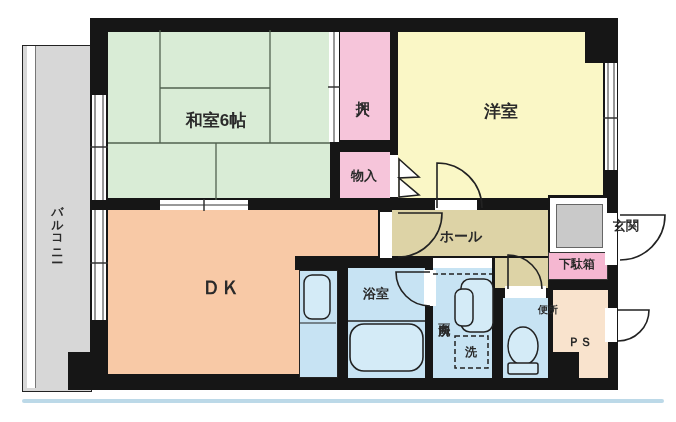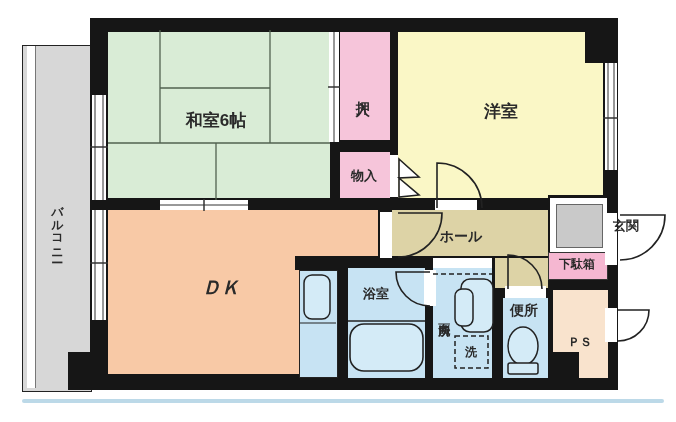--- a/index.html
+++ b/index.html
@@ -114,25 +114,25 @@
     <rect x="455" y="289" width="18" height="37" rx="7" fill="#d4ebf7" stroke="#222" stroke-width="1.5"></rect>
     <rect x="455" y="336" width="33" height="32" fill="none" stroke="#222" stroke-width="1.5" stroke-dasharray="5,3"></rect>
     <ellipse cx="523" cy="346" rx="15" ry="19" fill="#d4ebf7" stroke="#222" stroke-width="1.5"></ellipse>
     <rect x="508" y="363" width="30" height="11" rx="2" fill="#d4ebf7" stroke="#222" stroke-width="1.5"></rect>
   </svg>
 
   <div class="lab" style="left:216px;top:121px;font-size:17px;">和室6帖</div>
   <div class="lab vert" style="left:363px;top:91px;font-size:14px;">押入</div>
   <div class="lab" style="left:364px;top:176px;font-size:13px;font-family:Liberation Serif, serif;">物入</div>
   <div class="lab" style="left:501px;top:112px;font-size:17px;">洋室</div>
-  <div class="lab" style="left:221px;top:288px;font-size:19px;font-style:italic;">ＤＫ</div>
+  <div class="lab" style="left:221px;top:288px;font-size:19px;">ＤＫ</div>
   <div class="lab" style="left:461px;top:236px;font-size:14px;">ホール</div>
   <div class="lab" style="left:578px;top:226px;font-size:13px;margin-left:48px;">玄関</div>
   <div class="lab" style="left:577px;top:265px;font-size:12px;font-family:Liberation Mono, monospace;">下駄箱</div>
   <div class="lab" style="left:376px;top:294px;font-size:13px;">浴室</div>
   <div class="lab vert" style="left:444px;top:314px;font-size:12px;letter-spacing:0;">洗面所</div>
   <div class="lab" style="left:471px;top:352px;font-size:12px;">洗</div>
-  <div class="lab" style="left:524px;top:310px;font-size:14px;">便所</div>
+  <div class="lab" style="left:548px;top:310px;font-size:10px;">便所</div>
   <div class="lab" style="left:580px;top:342px;font-size:12px;">ＰＳ</div>
   <div class="lab vert" style="left:57px;top:227px;font-size:12px;">バルコニー</div>
 
   <div class="fill" style="left:22px;top:399px;width:642px;height:4px;background:#bcd9e8;border-radius:2px;"></div>
 </div>
 
 </body></html>

